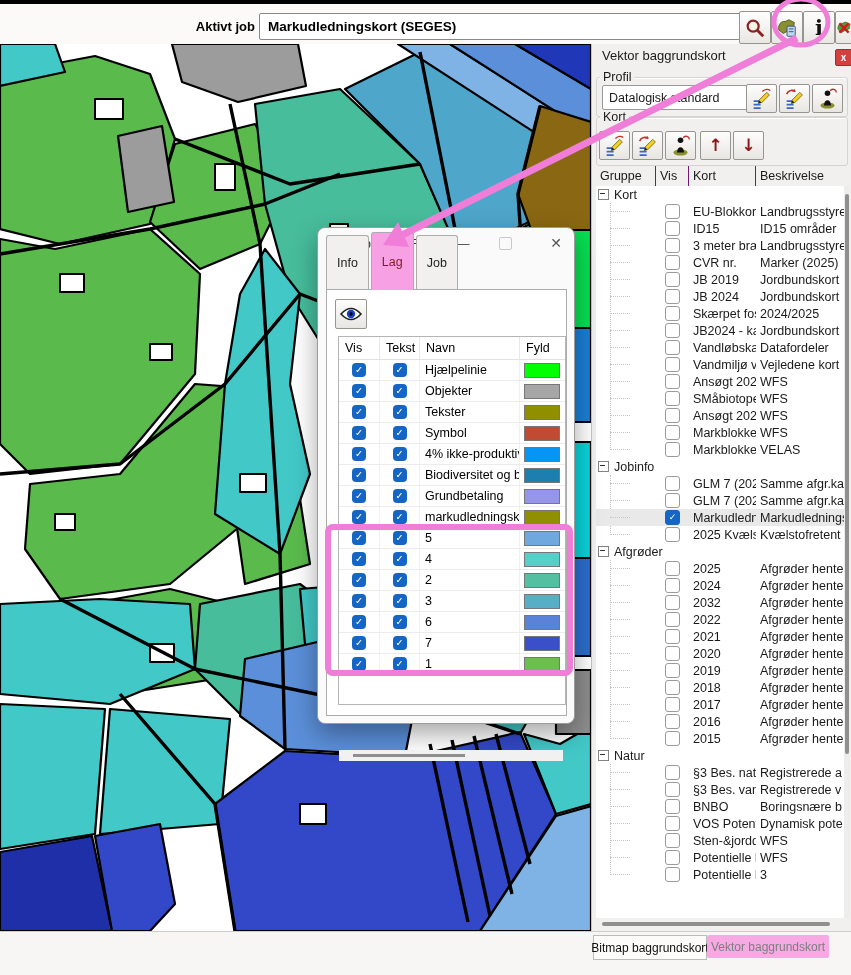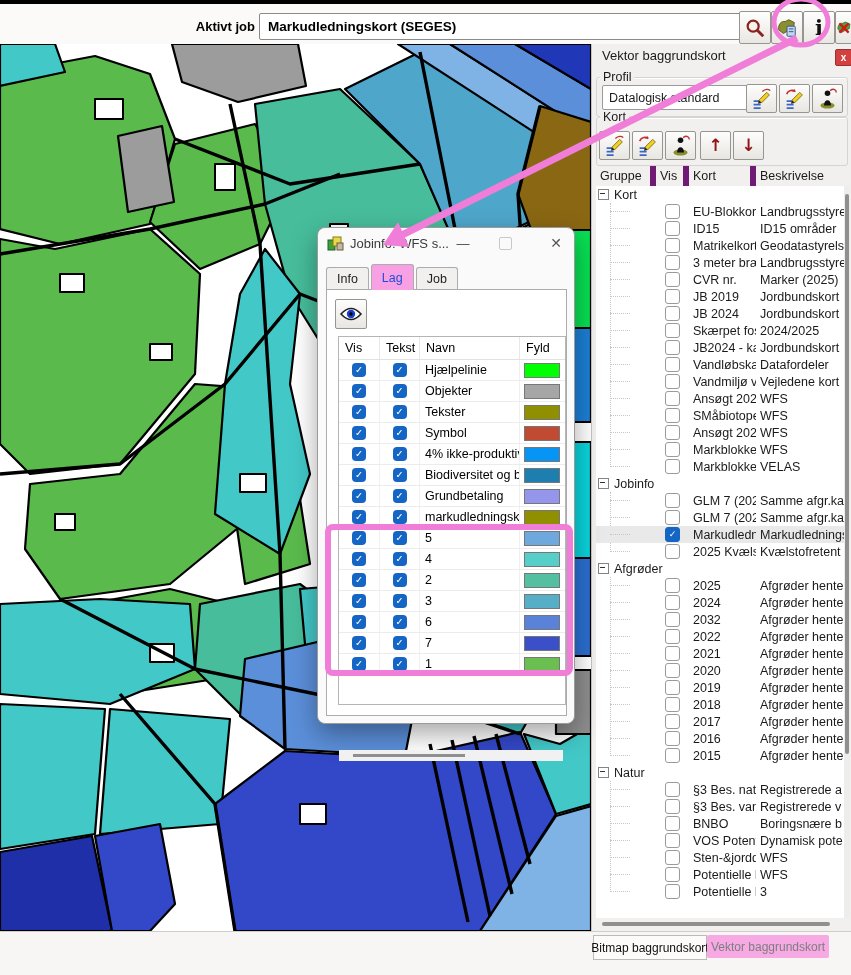--- a/index.html
+++ b/index.html
@@ -27,21 +27,21 @@
   .gb-profil{left:4px;top:33px;width:250px;height:38px;}
   .gb-kort{left:4px;top:73px;width:250px;height:47px;}
   .gb-label{background:#F2F0EF;padding:0 3px;font-size:12.5px;}
   .lbl-profil{left:8px;top:26px;}
   .lbl-kort{left:8px;top:66px;}
   .profil-combo{left:10px;top:41px;width:140px;height:23px;background:#fff;border:1px solid #9A9A9A;border-radius:2px;display:flex;align-items:center;padding:0 20px 0 6px;font-size:12.5px;}
   .icon-btn{width:29px;height:27px;background:linear-gradient(#FDFDFD,#E8E6E1);border:1px solid #979590;border-radius:2px;display:flex;align-items:center;justify-content:center;}
   .arrow-glyph{font-family:"DejaVu Sans",sans-serif;font-weight:bold;font-size:17px;color:#8E1616;line-height:1;}
 
   .tree-header{left:4px;top:122px;width:249px;height:20px;display:grid;grid-template-columns:60px 33px 67px 89px;align-items:center;border-bottom:1px solid #C9C7C5;font-size:12.5px;}
-  .tree-header div{padding-left:4px;border-right:6px solid #701a75;height:20px;line-height:20px;overflow:hidden;white-space:nowrap;}
+  .tree-header div{padding-left:4px;border-right:1px solid #701a75;height:20px;line-height:20px;overflow:hidden;white-space:nowrap;}
   .tree-header div:last-child{border-right:none;}
   .layer-tree{left:4px;top:142px;width:249px;height:732px;background:#fff;overflow:hidden;}
   .grow{height:17px;display:flex;align-items:center;position:relative;}
   .expander{width:9px;height:9px;border:1px solid #848484;background:#fff;margin-left:2px;position:relative;flex:none;}
   .expander::before{content:"";position:absolute;left:1px;top:3px;width:5px;height:1px;background:#333;}
   .gname{margin-left:5px;white-space:nowrap;}
   .group-rows{position:relative;}
   .group-rows::before{content:"";position:absolute;left:14px;top:0;bottom:8px;border-left:1px dotted #C6C6C6;}
   .prow{height:17px;display:grid;grid-template-columns:60px 33px 67px 89px;align-items:center;position:relative;}
   .prow::before{content:"";position:absolute;left:14px;top:8px;width:20px;border-top:1px dotted #C6C6C6;}
@@ -72,23 +72,23 @@
   .darkedge{left:0;top:969px;width:851px;height:6px;background:#565B60;}
 
   
   .dialog{left:317px;top:227px;width:256px;height:495px;background:#FAFAFA;border:1px solid #9B9B9B;border-radius:8px;box-shadow:0 10px 26px rgba(0,0,0,.35);z-index:10;}
   .d-title{left:32px;top:8px;font-size:13px;color:#3A3A3A;white-space:nowrap;}
   .d-icon{left:9px;top:7px;width:17px;height:17px;}
   .d-min{left:133px;top:5px;width:24px;height:20px;color:#444;font-size:13px;display:flex;align-items:center;justify-content:center;}
   .d-max{left:181px;top:9px;width:11px;height:11px;border:1px solid #C9C9C9;border-radius:2px;}
   .d-close{left:226px;top:5px;width:24px;height:20px;color:#555;font-size:14px;display:flex;align-items:center;justify-content:center;}
   .d-tabs{left:8px;top:37px;height:25px;display:flex;align-items:flex-end;}
-  .d-tab{height:22px;padding:0 10px;background:#F1F0EF;border:1px solid #ACACAC;border-bottom:none;border-radius:3px 3px 0 0;margin-right:2px;display:flex;align-items:center;font-size:12.5px;color:#222;}
+  .d-tab{height:22px;padding:16px 10px;background:#F1F0EF;border:1px solid #ACACAC;border-bottom:none;border-radius:3px 3px 0 0;margin-right:2px;display:flex;align-items:center;font-size:12.5px;color:#222;}
   .d-tab.selected{height:25px;background:#fff;position:relative;z-index:2;}
-  .d-tab.pink{background:#F7A0E4;color:#1d4ed8;}
+  .d-tab.pink{background:#F7A0E4;color:#7f1d1d;}
   .d-body{left:8px;top:61px;width:239px;height:425px;background:#fff;border:1px solid #ACACAC;}
   .eye-btn{left:8px;top:9px;width:30px;height:28px;background:linear-gradient(#FDFDFD,#E8E6E1);border:1px solid #979590;border-radius:2px;display:flex;align-items:center;justify-content:center;}
   .d-table{left:11px;top:46px;width:226px;height:367px;border:1px solid #B5B5B5;background:#fff;}
   .d-thead{display:grid;grid-template-columns:41px 40px 100px 43px;height:22px;align-items:center;font-size:12.5px;border-bottom:1px solid #E2E2E2;}
   .d-thead div{padding-left:6px;border-right:1px solid #E8E8E8;height:22px;line-height:22px;}
   .d-thead div:last-child{border-right:none;}
   .d-row{display:grid;grid-template-columns:41px 40px 100px 43px;height:20px;align-items:center;border-bottom:1px solid #ECECEC;font-size:12.5px;}
   .d-row>div{height:20px;display:flex;align-items:center;border-right:1px solid #F0F0F0;overflow:hidden;}
   .d-row>div:last-child{border-right:none;}
   .dcb{width:14px;height:14px;border-radius:4px;background:#1566C4;margin:0 auto;display:flex;align-items:center;justify-content:center;color:#fff;font-size:9.5px;line-height:1;}
@@ -336,25 +336,20 @@
     <span class="kort">EU-Blokkort 2</span>
     <span class="besk">Landbrugsstyre</span>
   </div>
           <div class="prow">
     <span class="cb"></span>
     <span class="kort">ID15</span>
     <span class="besk">ID15 områder</span>
   </div>
           <div class="prow">
     <span class="cb"></span>
-    <span class="kort">Matrikelkort</span>
-    <span class="besk">Geodatastyrels</span>
-  </div>
-          <div class="prow">
-    <span class="cb"></span>
     <span class="kort">3 meter bræn</span>
     <span class="besk">Landbrugsstyre</span>
   </div>
           <div class="prow">
     <span class="cb"></span>
     <span class="kort">CVR nr.</span>
     <span class="besk">Marker (2025)</span>
   </div>
           <div class="prow">
     <span class="cb"></span>

